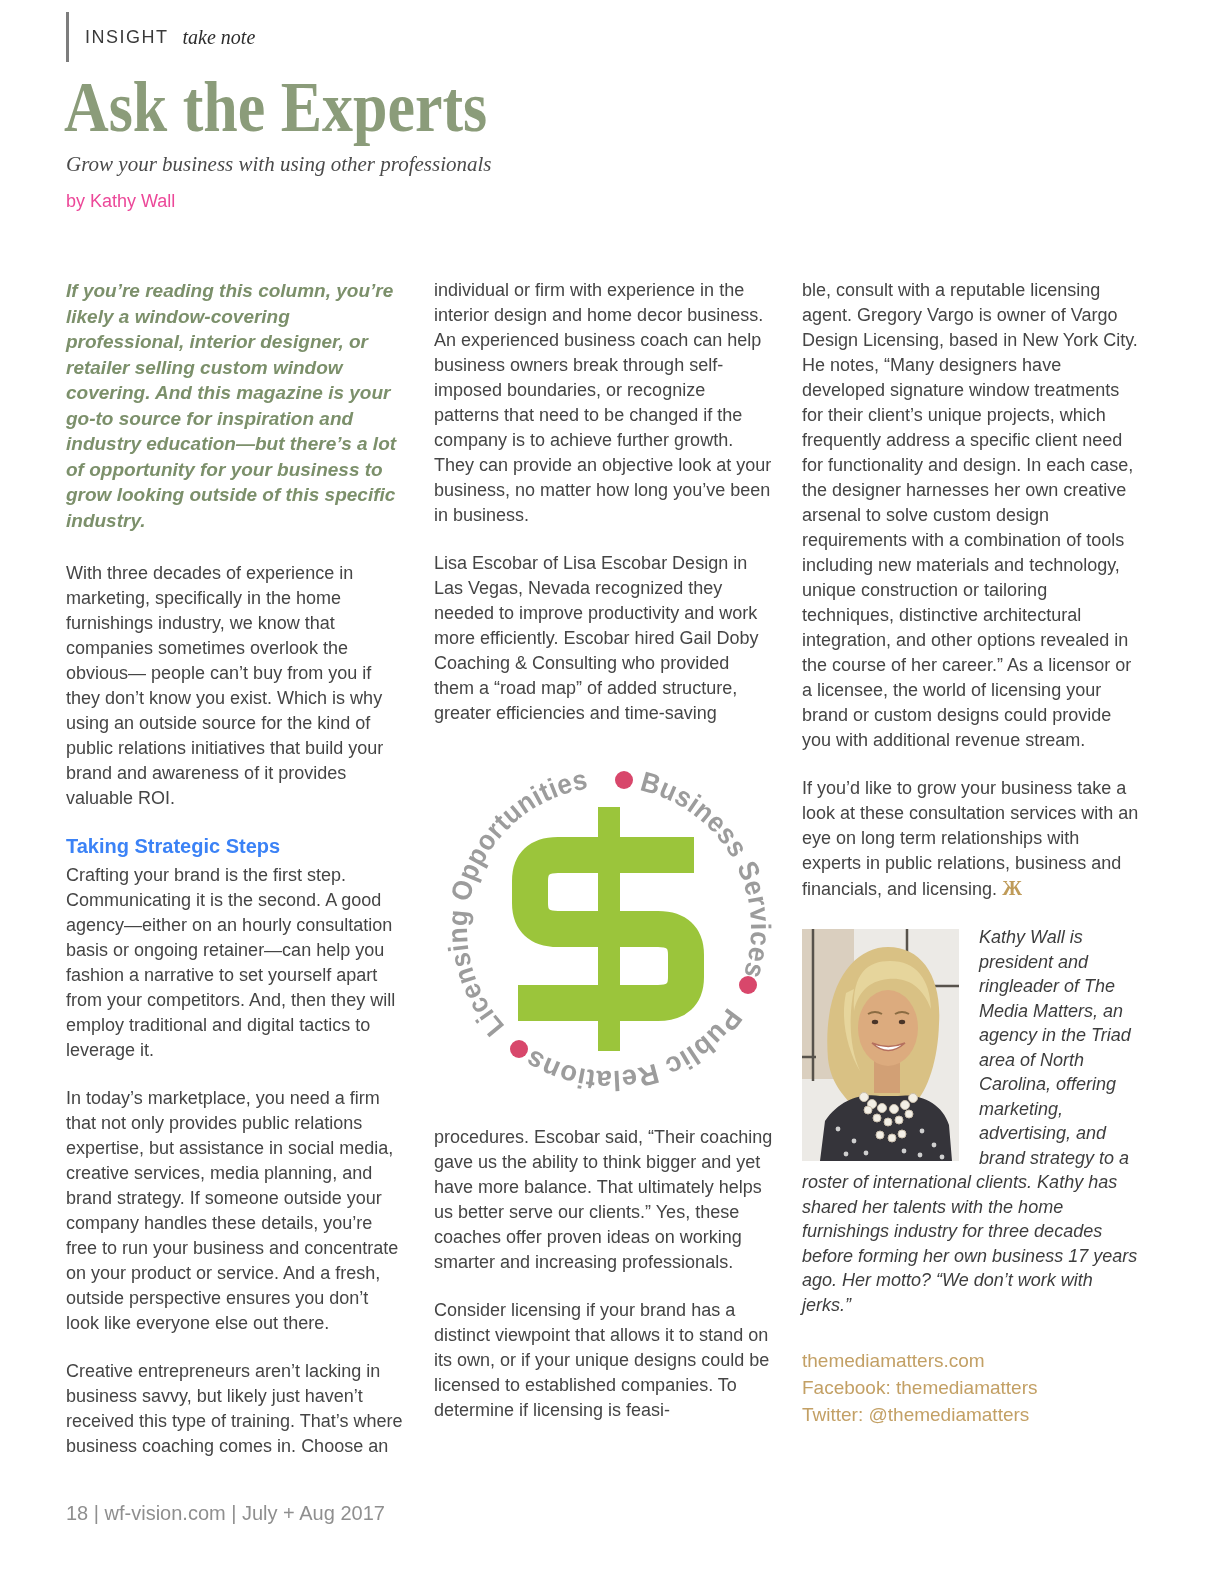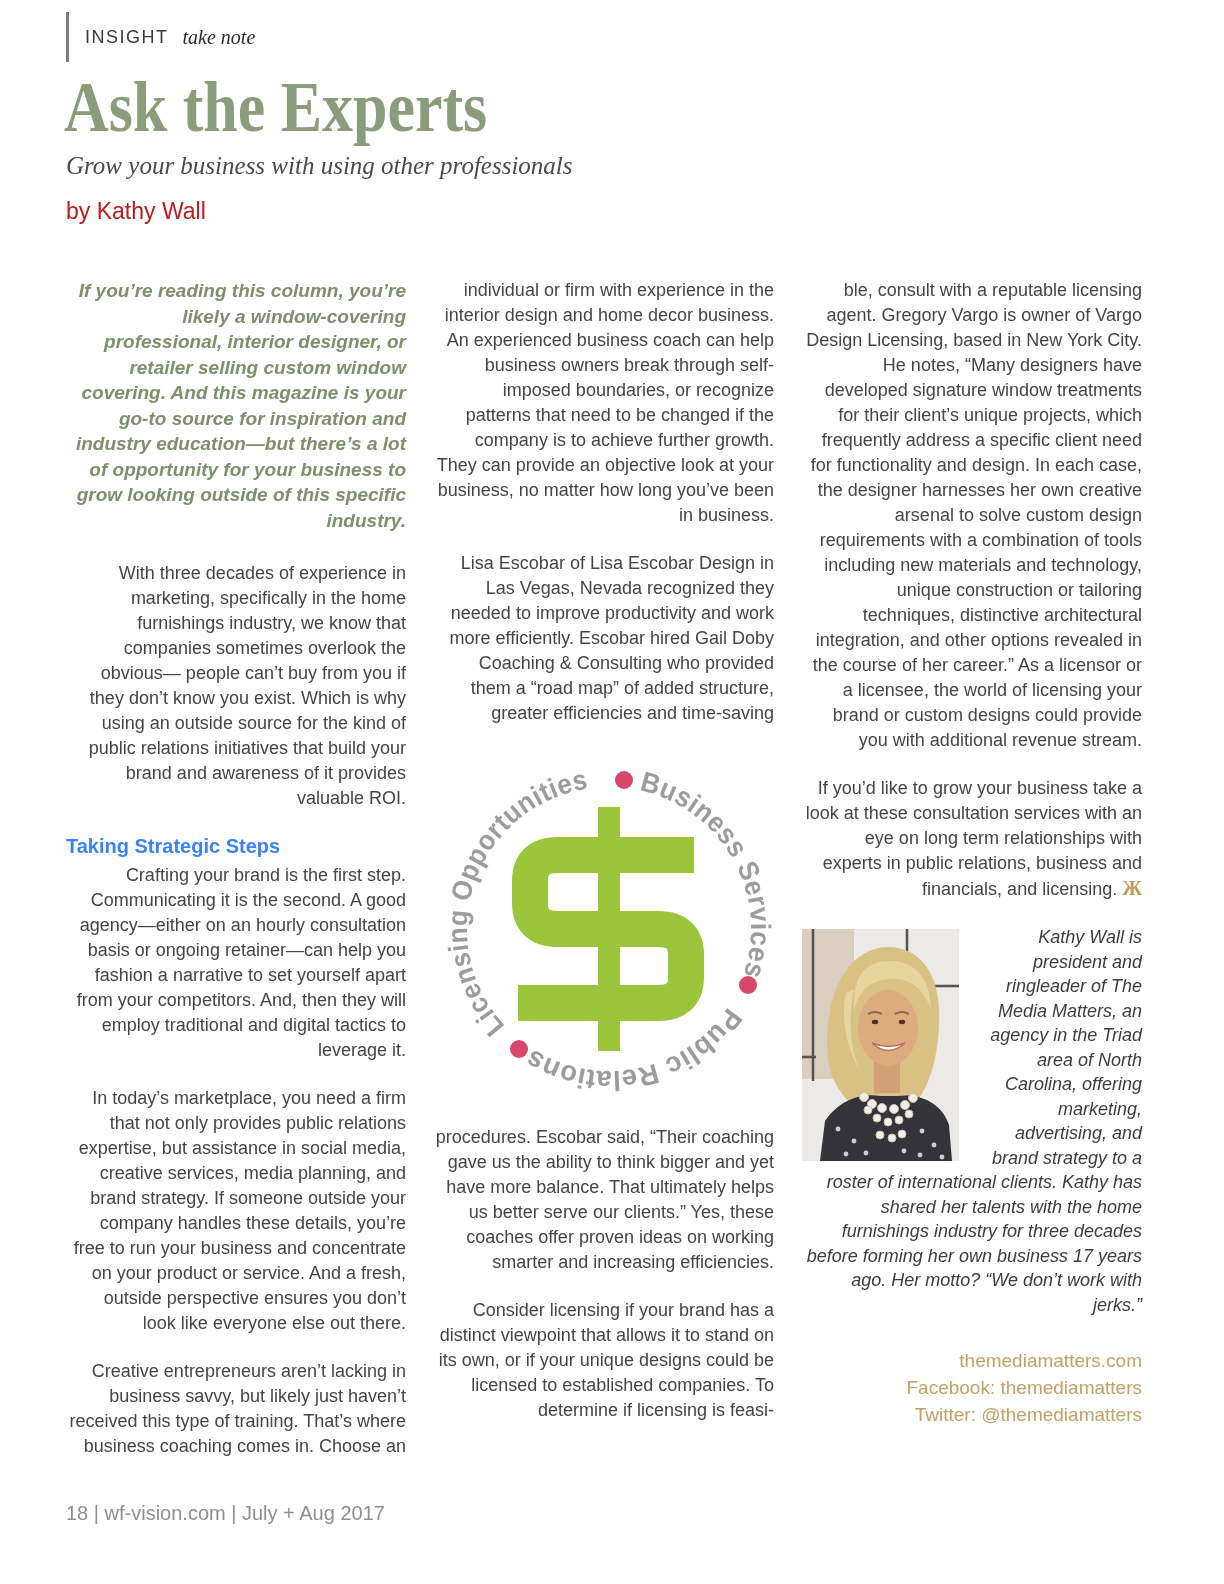--- a/index.html
+++ b/index.html
@@ -10,26 +10,26 @@
   
   .kicker{position:absolute; left:66px; top:12px; display:flex; align-items:center;}
   .kicker-rule{width:3px; height:50px; background:#7d7d7d; margin-right:16px;}
   .section-label{font-size:18px; letter-spacing:1.5px; color:#3a3a3a;text-align:center;}
   .section-tagline{font-family:"Liberation Serif", serif; font-style:italic; font-size:20px; color:#2c2c2c; margin-left:14px;}
   
   .article-title{position:absolute; left:64px; top:70px; margin:0; font-family:"Liberation Serif", serif;
     font-weight:bold; font-size:72px; color:#8b9c7a; line-height:1.05; white-space:nowrap;}
   .title-inner{display:inline-block; transform:scaleX(.86); transform-origin:0 50%;}
   .article-subtitle{position:absolute; left:66px; top:152px; margin:0; font-family:"Liberation Serif", serif;
-    font-style:italic; font-weight:normal; font-size:25px; color:#4a4a4a; white-space:nowrap;}
-  .byline{position:absolute; left:66px; top:198px; font-size:23px; color:#b91c1c;}
+    font-style:italic; font-weight:normal; font-size:21px; color:#4a4a4a; white-space:nowrap;}
+  .byline{position:absolute; left:66px; top:191px; font-size:18px; color:#ec4899;}
   
   .columns{position:absolute; left:66px; top:278px; display:flex; gap:28px;}
   .col{width:340px;}
-  .col p{font-size:18px; line-height:25px; color:#454545; margin:0 0 23px 0; text-align:right;}
+  .col p{font-size:18px; line-height:25px; color:#454545; margin:0 0 23px 0; text-align:left;}
   .intro{font-weight:bold; font-style:italic; color:#7c906b !important; font-size:19px !important; line-height:25.5px !important; margin-bottom:28px !important;}
   .col h3{font-size:20px; line-height:25px; color:#3b82f6; margin:23px 0 0 0; font-weight:bold;}
   .col h3 + p{margin-top:4px;}
   
   .logo-figure{margin:2px 0 12px 0; width:340px;}
   .arc-text{font-family:"Liberation Sans", sans-serif; font-weight:bold; font-size:28px; fill:#9c9c9c; letter-spacing:.5px;}
   
   .endmark{color:#bf9b59; font-weight:bold; font-size:20px; font-family:"Liberation Serif", serif;}
   .bio-block{margin-top:14px;}
   .portrait{float:left; margin:4px 20px 6px 0;}
@@ -89,21 +89,21 @@
           <text class="arc-text">
             <textPath href="#arcpath" startOffset="652" textLength="222" lengthAdjust="spacingAndGlyphs">Public Relations</textPath>
           </text>
 
           <circle cx="190" cy="31" r="9" fill="#d8476b"></circle>
           <circle cx="314" cy="236" r="9" fill="#d8476b"></circle>
           <circle cx="85" cy="300" r="9" fill="#d8476b"></circle>
         </svg>
       </figure>
 
-      <p>procedures. Escobar said, “Their coaching gave us the ability to think bigger and yet have more balance. That ultimately helps us better serve our clients.” Yes, these coaches offer proven ideas on working smarter and increasing efficiencies.</p>
+      <p>procedures. Escobar said, “Their coaching gave us the ability to think bigger and yet have more balance. That ultimately helps us better serve our clients.” Yes, these coaches offer proven ideas on working smarter and increasing professionals.</p>
       <p>Consider licensing if your brand has a distinct viewpoint that allows it to stand on its own, or if your unique designs could be licensed to established companies. To determine if licensing is feasi-</p>
     </section>
 
     <section class="col">
       <p>ble, consult with a reputable licensing agent. Gregory Vargo is owner of Vargo Design Licensing, based in New York City. He notes, “Many designers have developed signature window treatments for their client’s unique projects, which frequently address a specific client need for functionality and design. In each case, the designer harnesses her own creative arsenal to solve custom design requirements with a combination of tools including new materials and technology, unique construction or tailoring techniques, distinctive architectural integration, and other options revealed in the course of her career.” As a licensor or a licensee, the world of licensing your brand or custom designs could provide you with additional revenue stream.</p>
       <p><span>If you’d like to grow your business take a look at these consultation services with an eye on long term relationships with experts in public relations, business and financials, and licensing.</span> <span class="endmark">Ж</span></p>
 
       <div class="bio-block">
 
         <svg class="portrait" width="157" height="232" viewBox="0 0 157 232" xmlns="http://www.w3.org/2000/svg">

